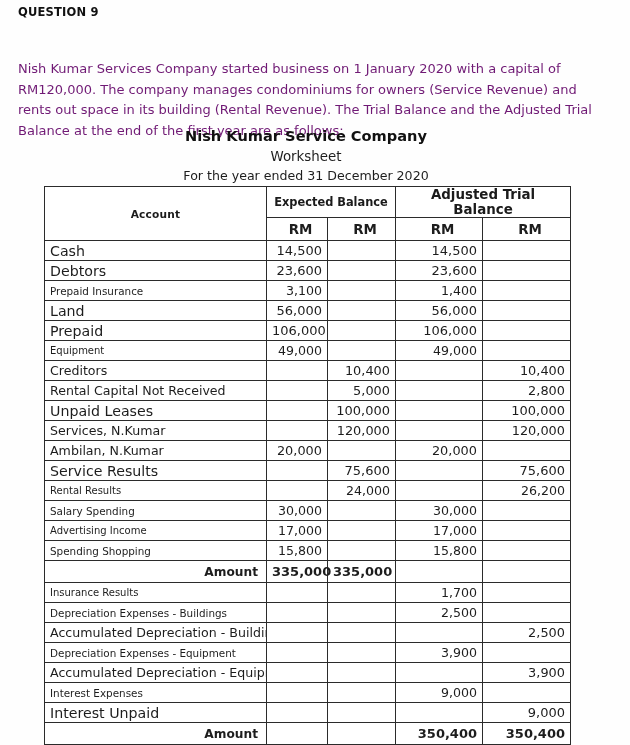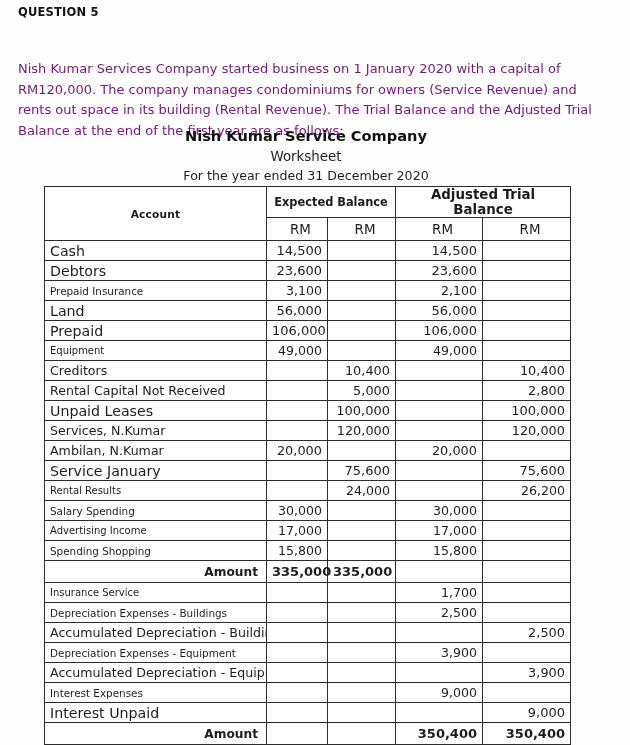--- a/index.html
+++ b/index.html
@@ -107,21 +107,21 @@
     margin-left: 12px;
   }
   th.h-account { font-size: 10.6px; letter-spacing: 0.2px; }
   th.h-eb      { font-size: 11.4px; }
   th.h-atb     { font-size: 13.4px; }
 
   tr.hdr-rm td {
     height: 23px;
     text-align: center;
     font-size: 13.4px;
-    font-weight: normal;
+    font-weight: bold;
     color: #1d1d1d;
     padding-left: 12px;
   }
 
   
   tr.r td { height: 20px; }
   td.acct {
     text-align: left;
     color: #1d1d1d;
     white-space: nowrap;
@@ -157,21 +157,21 @@
   }
   tr.total td.num {
     font-size: 13.0px;
   }
 </style>
 </head>
 <body>
 
 <div class="page">
 
-  <div class="question-label">QUESTION 5</div>
+  <div class="question-label">QUESTION 9</div>
 
   <p class="intro">Nish Kumar Services Company started business on 1 January 2020 with a capital of RM120,000. The company manages condominiums for owners (Service Revenue) and rents out space in its building (Rental Revenue). The Trial Balance and the Adjusted Trial Balance at the end of the first year are as follows:</p>
 
   <div class="ws-titles">
     <div class="ws-title-1">Nish Kumar Service Company</div>
     <div class="ws-title-2">Worksheet</div>
     <div class="ws-title-3">For the year ended 31 December 2020</div>
   </div>
 
   <div class="ws-table-wrap">
@@ -208,21 +208,21 @@
             <td class="acct">Debtors</td>
             <td class="num">23,600</td>
             <td class="num">&nbsp;</td>
             <td class="num">23,600</td>
             <td class="num">&nbsp;</td>
           </tr>
           <tr class="r sz-sm">
             <td class="acct">Prepaid Insurance</td>
             <td class="num">3,100</td>
             <td class="num">&nbsp;</td>
-            <td class="num">2,100</td>
+            <td class="num">1,400</td>
             <td class="num">&nbsp;</td>
           </tr>
           <tr class="r sz-lg">
             <td class="acct">Land</td>
             <td class="num">56,000</td>
             <td class="num">&nbsp;</td>
             <td class="num">56,000</td>
             <td class="num">&nbsp;</td>
           </tr>
           <tr class="r sz-lg">
@@ -268,21 +268,21 @@
             <td class="num">120,000</td>
           </tr>
           <tr class="r sz-md">
             <td class="acct">Ambilan, N.Kumar</td>
             <td class="num">20,000</td>
             <td class="num">&nbsp;</td>
             <td class="num">20,000</td>
             <td class="num">&nbsp;</td>
           </tr>
           <tr class="r sz-lg">
-            <td class="acct">Service January</td>
+            <td class="acct">Service Results</td>
             <td class="num">&nbsp;</td>
             <td class="num">75,600</td>
             <td class="num">&nbsp;</td>
             <td class="num">75,600</td>
           </tr>
           <tr class="r sz-xs">
             <td class="acct">Rental Results</td>
             <td class="num">&nbsp;</td>
             <td class="num">24,000</td>
             <td class="num">&nbsp;</td>
@@ -310,21 +310,21 @@
             <td class="num">&nbsp;</td>
           </tr>
           <tr class="r total">
             <td class="acct">Amount</td>
             <td class="num">335,000</td>
             <td class="num">335,000</td>
             <td class="num">&nbsp;</td>
             <td class="num">&nbsp;</td>
           </tr>
           <tr class="r sz-xs">
-            <td class="acct">Insurance Service</td>
+            <td class="acct">Insurance Results</td>
             <td class="num">&nbsp;</td>
             <td class="num">&nbsp;</td>
             <td class="num">1,700</td>
             <td class="num">&nbsp;</td>
           </tr>
           <tr class="r sz-sm">
             <td class="acct">Depreciation Expenses - Buildings</td>
             <td class="num">&nbsp;</td>
             <td class="num">&nbsp;</td>
             <td class="num">2,500</td>

